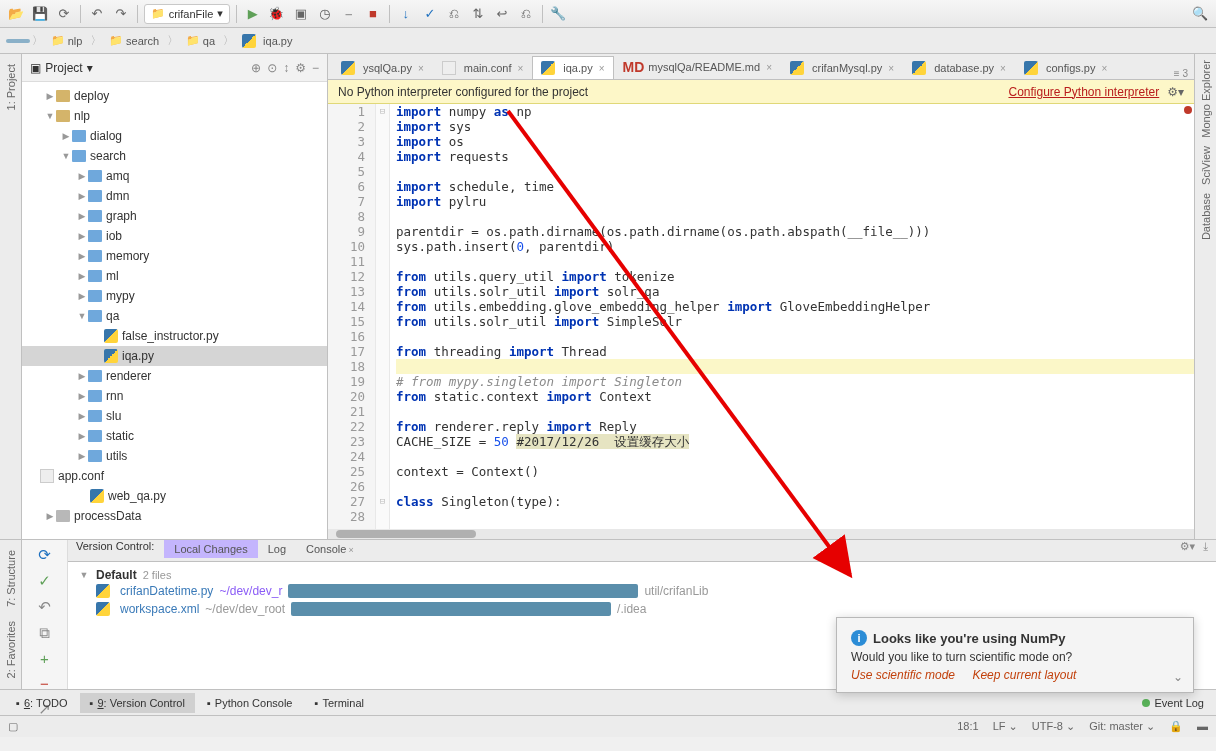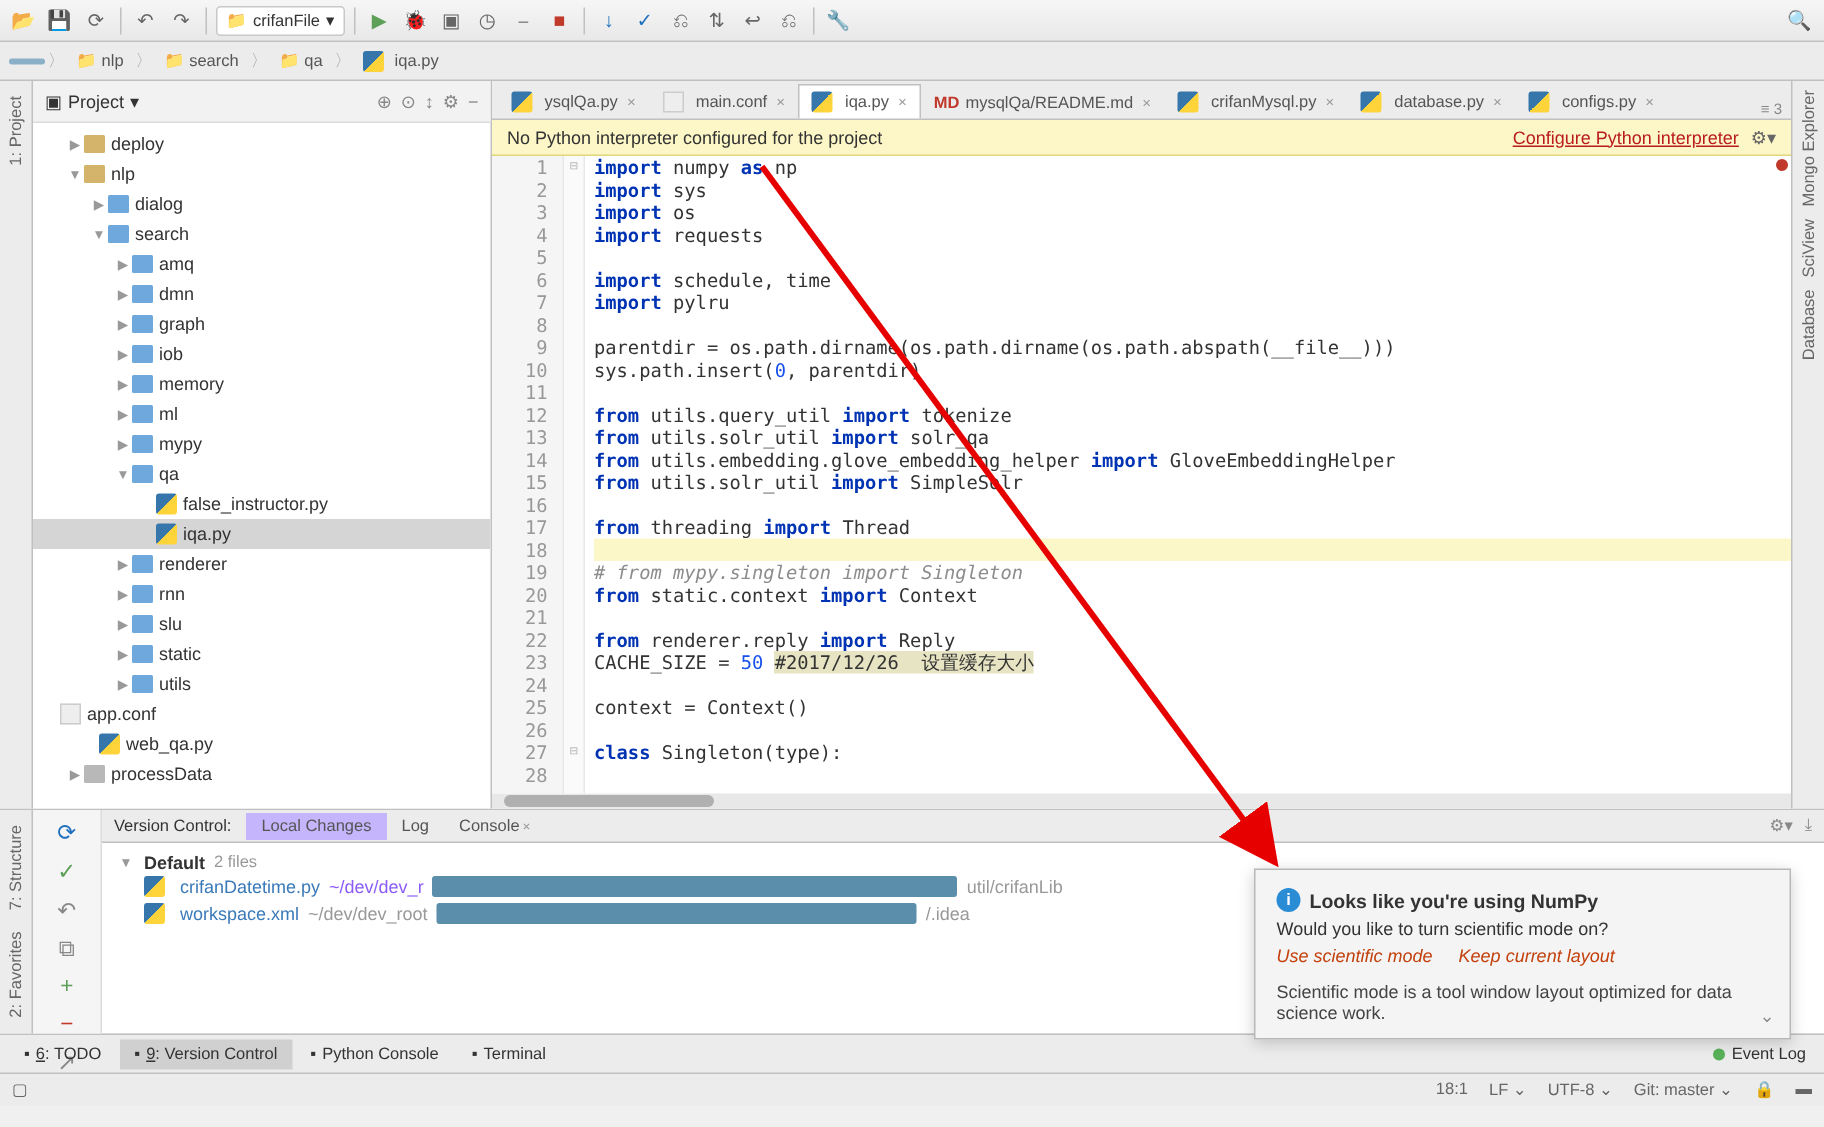--- a/index.html
+++ b/index.html
@@ -55,21 +55,21 @@
 .hlspan { background: #e6e4c2; }
 .code-scroll { height: 10px; background: #e8e8e8; }
 .code-scroll-thumb { height: 8px; width: 140px; background: #b0b0b0; border-radius: 4px; margin-left: 8px; margin-top: 1px; }
 .err-stripe { position: absolute; right: 2px; top: 2px; width: 8px; height: 8px; background: #c0392b; border-radius: 50%; }
 .right-rail { width: 22px; background: #ececec; border-left: 1px solid #c0c0c0; display: flex; flex-direction: column; align-items: center; padding-top: 6px; }
 .bottom-panel { height: 150px; border-top: 1px solid #c0c0c0; display: flex; background: #fff; }
 .vc-left-rail { width: 22px; background: #ececec; border-right: 1px solid #c0c0c0; display: flex; flex-direction: column; align-items: center; padding-top: 10px; gap: 6px; }
 .vc-left-buttons { width: 46px; background: #f5f5f5; border-right: 1px solid #dcdcdc; display: flex; flex-direction: column; align-items: center; padding-top: 6px; gap: 8px; }
 .vc-left-buttons .vbtn { width: 22px; height: 22px; display:flex; align-items:center; justify-content:center; color:#888; font-size:15px; cursor:pointer; }
 .vc-body { flex: 1; display: flex; flex-direction: column; }
-.vc-tabs { height: 22px; background: #ececec; border-bottom: 1px solid #c0c0c0; display: flex; align-items: center; padding: 0 8px; font-size: 11px; }
+.vc-tabs { height: 22px; background: #ececec; border-bottom: 1px solid #c0c0c0; display: flex; align-items: flex-start; padding: 0 8px; font-size: 11px; }
 .vc-tab { padding: 3px 10px; color: #555; cursor: pointer; }
 .vc-tab.active { background: #c4b5fd; }
 .vc-tabs .title { font-weight: normal; padding-right: 10px; }
 .vc-tabs .x { color: #999; margin-left: 2px; font-size: 9px; }
 .vc-tabs-right { margin-left: auto; display: flex; gap: 8px; color: #888; }
 .vc-content { flex: 1; padding: 6px 10px; overflow: hidden; }
 .changelist { font-size: 12px; }
 .cl-head { display: flex; align-items: center; gap: 6px; }
 .cl-files { color: #999; font-size: 11px; }
 .cl-item { display: flex; align-items: center; gap: 6px; padding-left: 18px; height: 18px; }
@@ -262,21 +262,21 @@
         <div class="node" style="padding-left: 54px;">
           <span class="arrow">▶</span>
           <span class="folder-icon blue"></span>
           <span>utils</span>
         </div>
         <div class="node" style="">
           <span class="arrow"></span>
           <span class="file-icon"></span>
           <span>app.conf</span>
         </div>
-        <div class="node" style="padding-left: 32px;">
+        <div class="node" style="padding-left: 56px;">
           <span class="arrow"></span>
           <span class="py-icon"></span>
           <span>web_qa.py</span>
         </div>
         <div class="node" style="padding-left: 22px;">
           <span class="arrow">▶</span>
           <span class="folder-icon gray"></span>
           <span>processData</span>
         </div>
       </div>
@@ -293,21 +293,21 @@
           <span class="file-icon"></span>
           <span>main.conf</span>
           <span class="x">×</span>
         </div>
         <div class="tab active">
           <span class="py-icon"></span>
           <span>iqa.py</span>
           <span class="x">×</span>
         </div>
         <div class="tab">
-          <span style="color:#c0392b;font-size:11px;font-weight:bold">MD</span>
+          <span style="color:#c0392b;font-size:14px;font-weight:bold">MD</span>
           <span>mysqlQa/README.md</span>
           <span class="x">×</span>
         </div>
         <div class="tab">
           <span class="py-icon"></span>
           <span>crifanMysql.py</span>
           <span class="x">×</span>
         </div>
         <div class="tab">
           <span class="py-icon"></span>
@@ -493,21 +493,20 @@
 <div class="popup">
   <div class="ptitle">
     <span class="info-icon">i</span>
     <span>Looks like you're using NumPy</span>
   </div>
   <div class="psub">Would you like to turn scientific mode on?</div>
   <div>
     <span class="plink">Use scientific mode</span>
     <span class="plink">Keep current layout</span>
   </div>
-  <div class="pdesc">Scientific mode is a tool window layout optimized for data science work.</div>
   <span class="chev">⌄</span>
 </div>
 
 <svg class="arrow-svg" style="left:500px;top:105px;width:370px;height:490px">
   <defs>
       <marker id="ah" markerWidth="12" markerHeight="12" refX="9" refY="5" orient="auto">
         <path d="M0,0 L10,5 L0,10 Z" fill="#e60000"></path>
       </marker>
     </defs>
   <line x1="8" y1="6" x2="350" y2="470" stroke="#e60000" stroke-width="4" marker-end="url(#ah)"></line>

